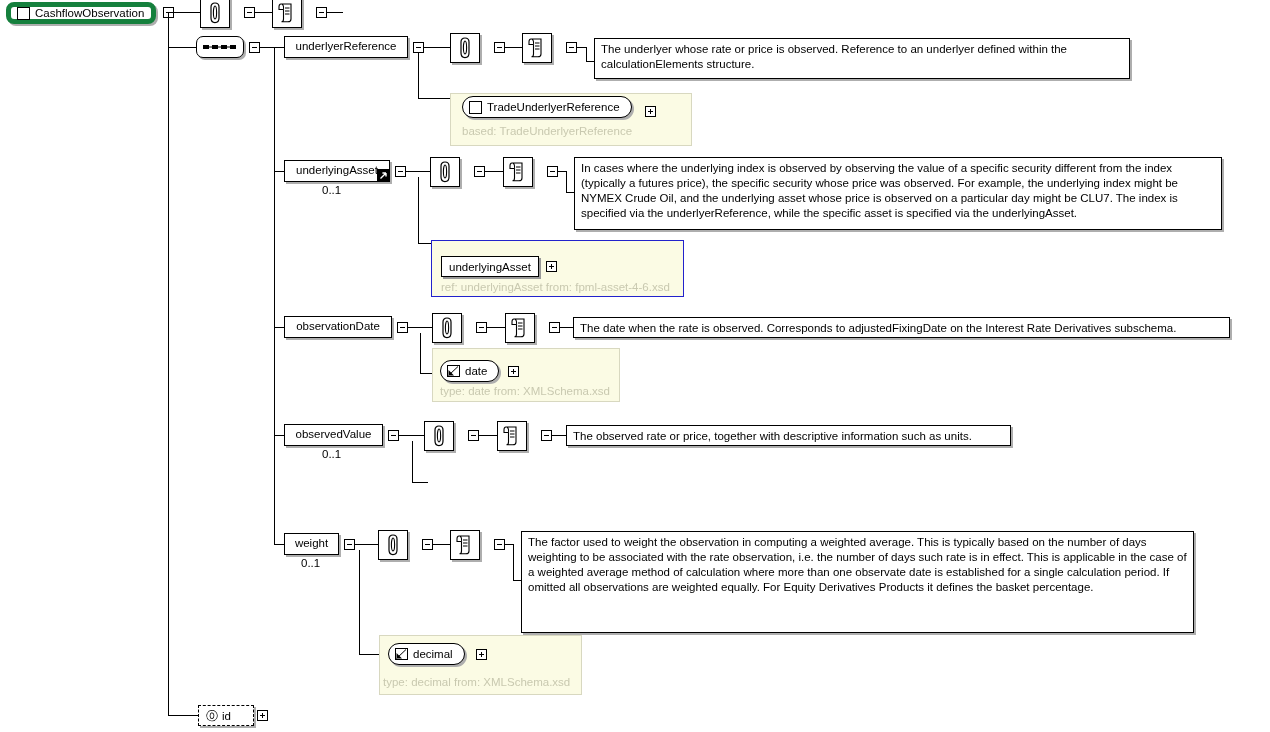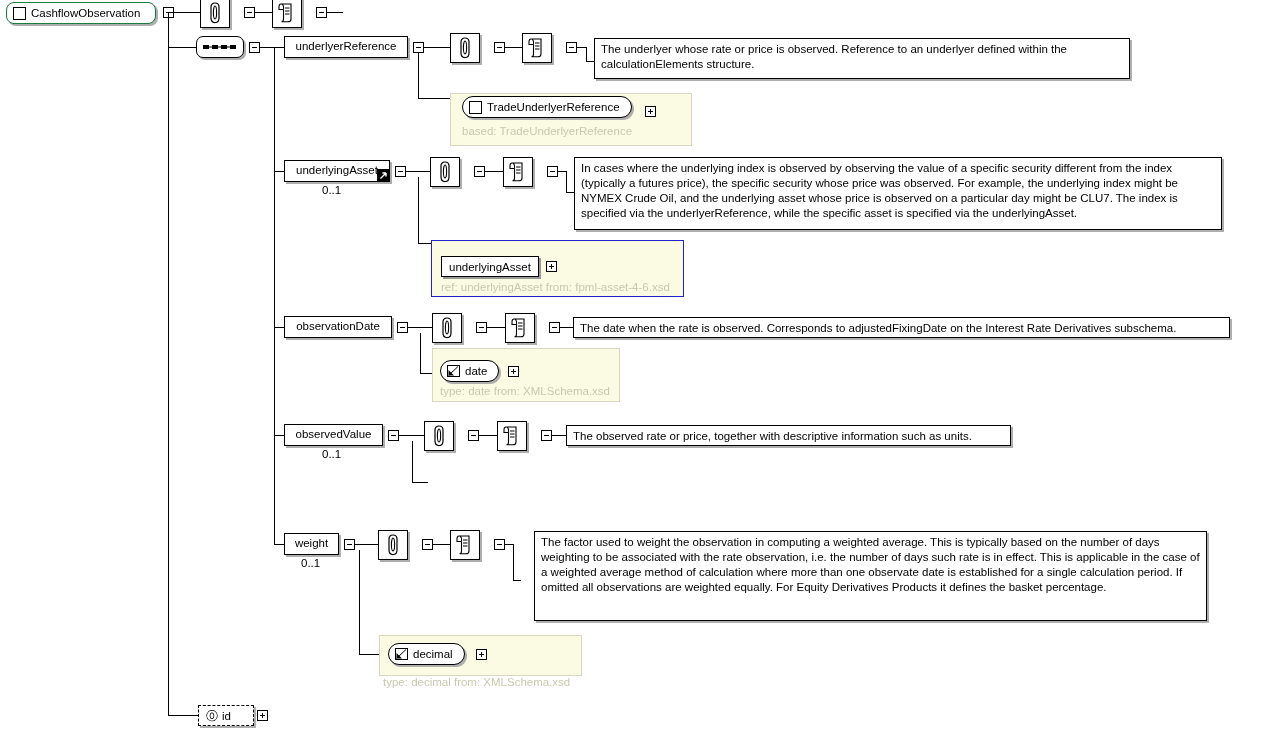--- a/index.html
+++ b/index.html
@@ -56,21 +56,21 @@
   }
   
   .rootnode {
     position: absolute;
     box-sizing: border-box;
     display: flex;
     align-items: center;
     height: 22px;
     padding: 0 10px 0 6px;
     background: #ffffff;
-    border: 1px solid #15803d;
+    border: 5px solid #15803d;
     border-radius: 8px;
     font-size: 11.5px;
     white-space: nowrap;
     box-shadow: 2px 2px 0 0 #aeaeae;
   }
   
   .docbox {
     position: absolute;
     box-sizing: border-box;
     background: #ffffff;
@@ -480,27 +480,27 @@
       <line x1="7" y1="5" x2="11.5" y2="5" stroke="#000" stroke-width="1"></line>
       <line x1="7" y1="8" x2="11.5" y2="8" stroke="#000" stroke-width="1"></line>
       <line x1="7" y1="11" x2="11.5" y2="11" stroke="#000" stroke-width="1"></line>
     </svg>
   </div>
   <div class="toggle" style="left:494px; top:539px;"></div>
   <div class="hline" style="left:505px; top:544px; width:8px;"></div>
   <div class="vline" style="left:513px; top:544px; height:36px;"></div>
   <div class="hline" style="left:513px; top:580px; width:8px;"></div>
 
-  <div class="docbox" style="left:534px; top:531px; width:673px; height:90px;">
+  <div class="docbox" style="left:521px; top:531px; width:673px; height:102px;">
     <span>The factor used to weight the observation in computing a weighted average. This is typically based on the number of days weighting to be associated with the rate observation, i.e. the number of days such rate is in effect. This is applicable in the case of a weighted average method of calculation where more than one observate date is established for a single calculation period. If omitted all observations are weighted equally. For Equity Derivatives Products it defines the basket percentage.</span>
   </div>
 
   <div class="vline" style="left:359px; top:550px; height:104px;"></div>
   <div class="hline" style="left:359px; top:654px; width:20px;"></div>
-  <div class="typepanel" style="left:379px; top:635px; width:203px; height:41px;">
+  <div class="typepanel" style="left:379px; top:635px; width:203px; height:60px;">
     <div class="capsule" style="left:8px; top:7px;">
       <span class="pencilglyph">
         <svg width="13" height="12" viewBox="0 0 13 12">
           <rect x="0.5" y="0.5" width="12" height="11" fill="#fff" stroke="#000" stroke-width="1"></rect>
           <path d="M1.5 10.5 L11 1.5" stroke="#000" stroke-width="1"></path>
           <path d="M1.5 10.5 L1.5 5 L7 10.5 Z" fill="#000"></path>
         </svg>
       </span>
       <span class="caplabel">decimal</span>
     </div>

